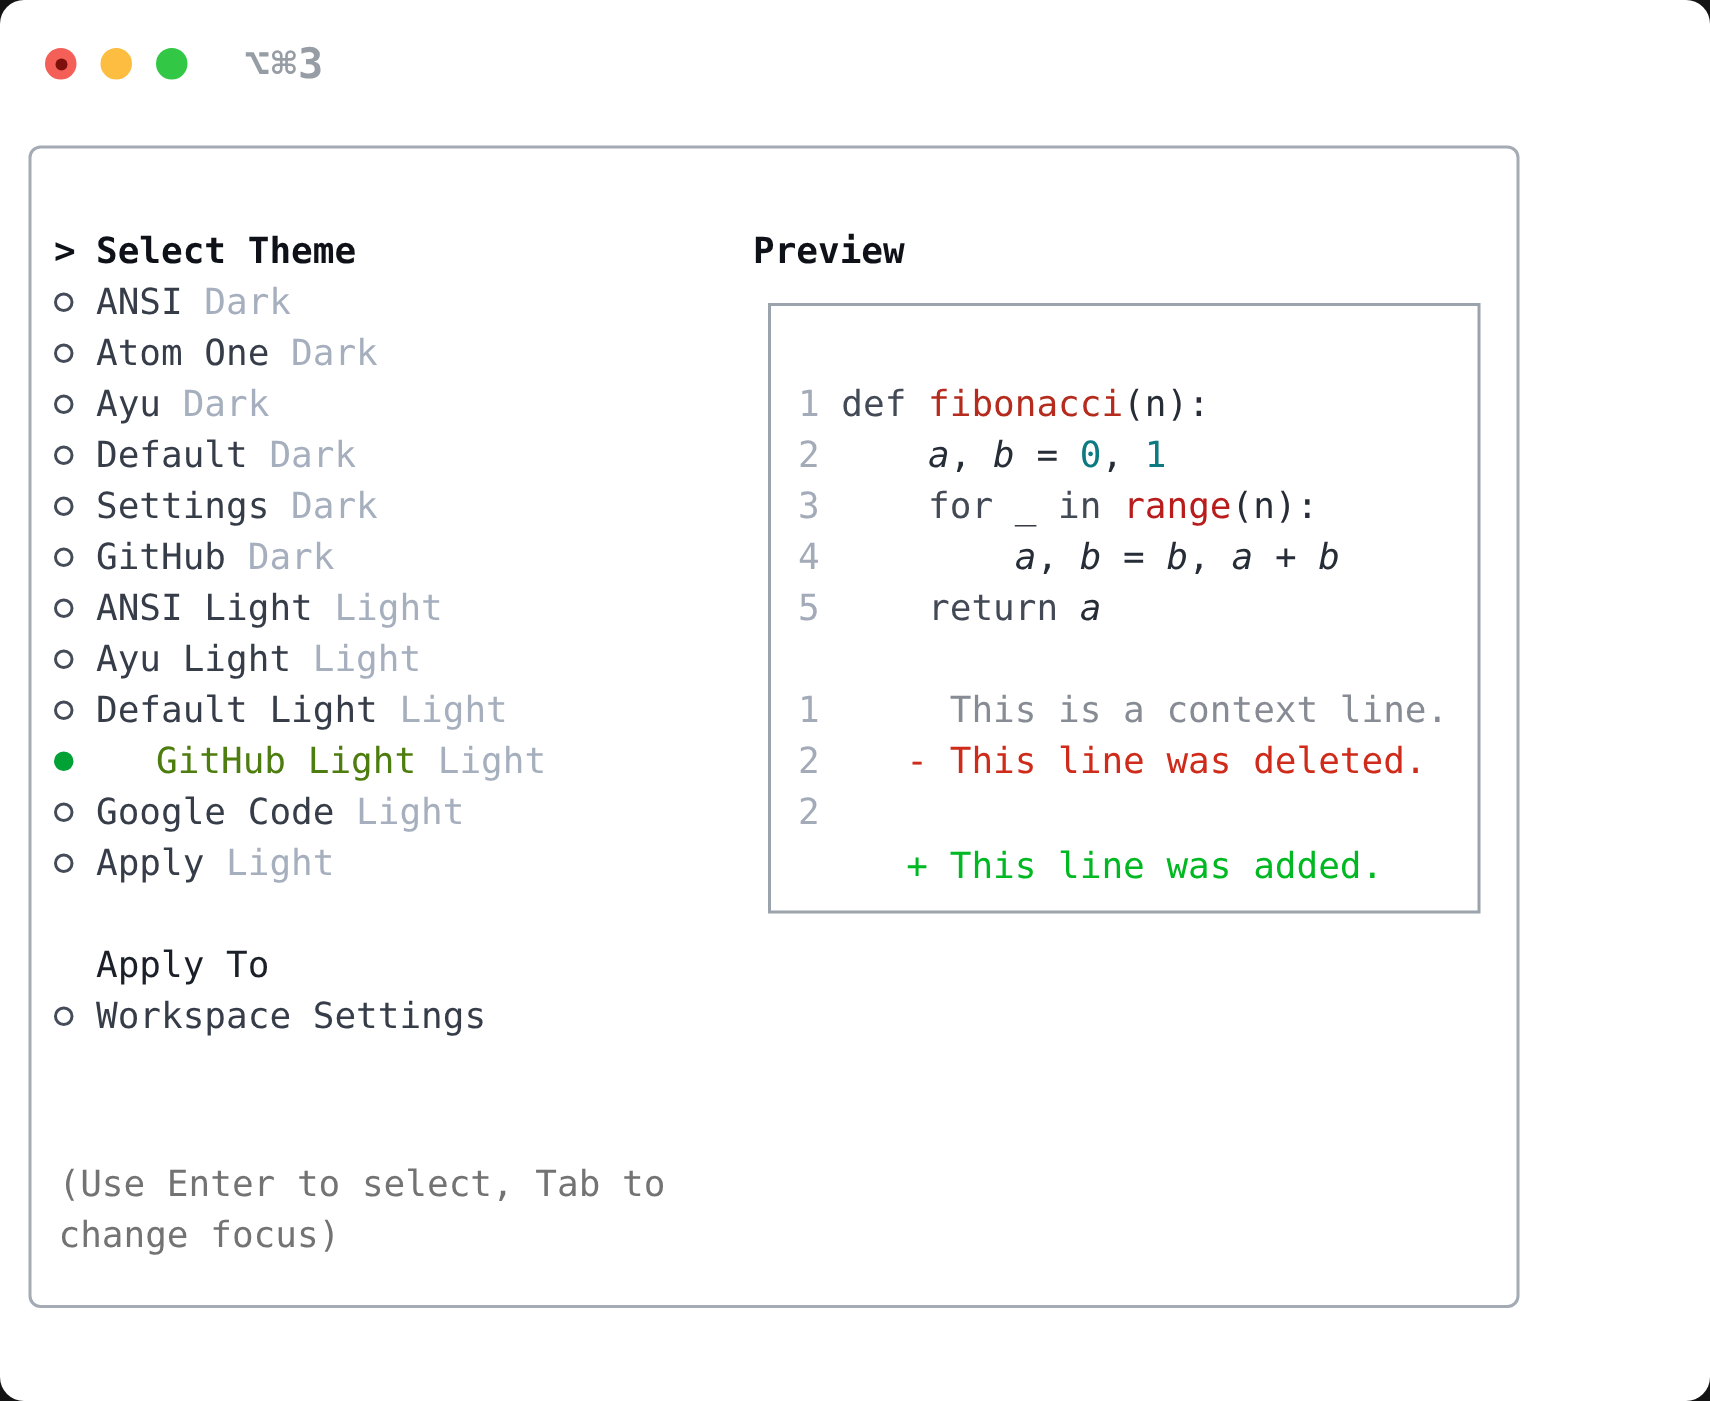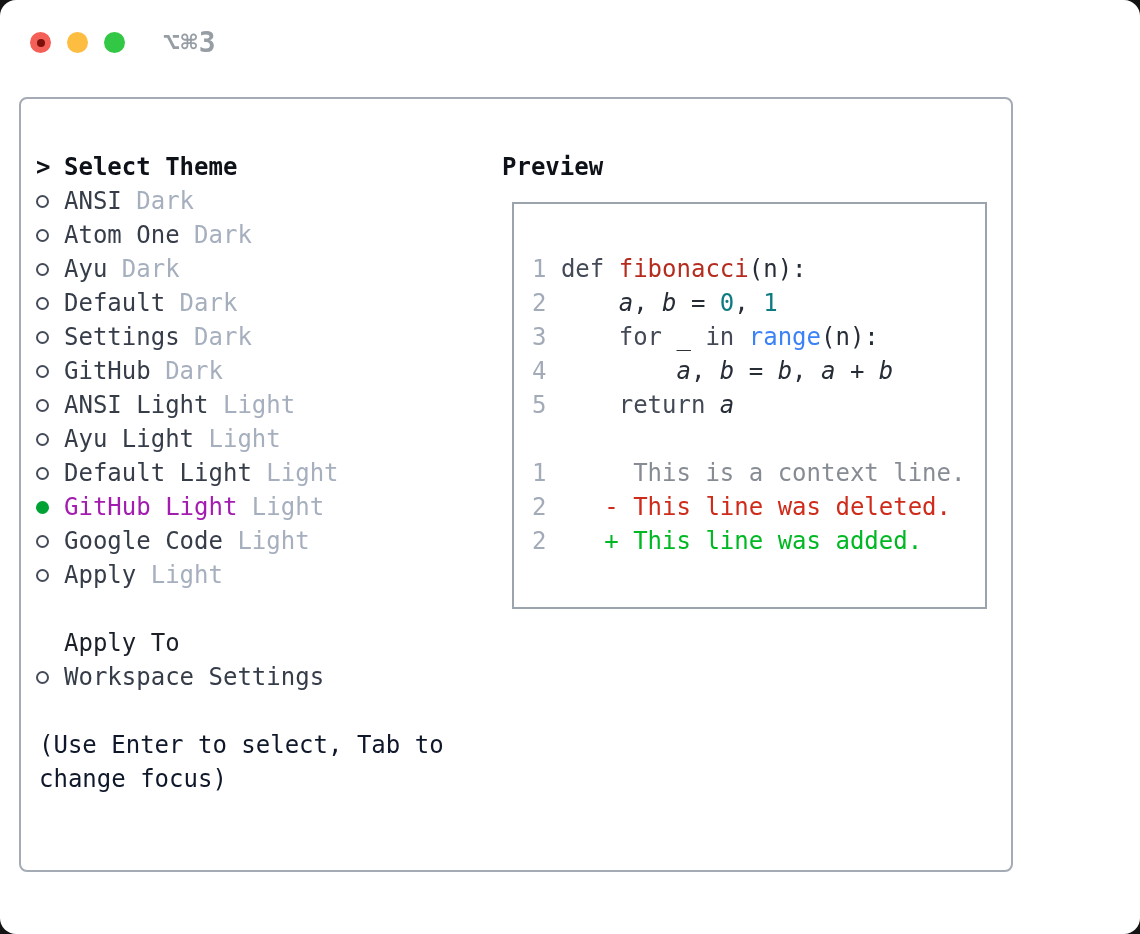--- a/index.html
+++ b/index.html
@@ -64,30 +64,31 @@
   .hdr { font-weight: bold; color: #0e1218; }
   .radio {
     width: 9px; height: 9px;
     border: 2px solid #454c59;
     border-radius: 50%;
     box-sizing: content-box;
   }
   .theme-row .variant, .muted { color: #a6afbe; }
   .theme-row .variant { margin-left: 1ch; }
   .theme-row.sel .radio { background: #00a236; border-color: #00a236; }
-  .theme-row.sel .name  { color: #a21caf; }
+  .theme-row.sel .name  { color: #4d7c0f; margin-left: 40px; }
   .apply-row.sel .radio { background: #00a236; border-color: #00a236; }
   .apply-row.sel .label { color: #00a236; }
   .apply-hdr { color: #1a1f28; }
   .help {
     margin-left: 3px;
     width: 440px;
-    color: #0f172a;
+    color: #737373;
     font-size: 24px;
     line-height: 34px;
+    margin-top: 44px;
   }
 
   
   .preview-title {
     position: absolute;
     left: 481px; top: 51px;
     height: 34px; line-height: 34px;
     font-size: 24px; font-weight: bold;
     color: #0e1218;
   }
@@ -104,25 +105,25 @@
     font-size: 24px;
     line-height: 34px;
   }
   .cline { display: flex; height: 34px; white-space: pre; }
   .ln { display: inline-block; width: 2ch; color: #a3abb9; }
   .code, .body { white-space: pre; }
   .tk-fg   { color: #272d37; }
   .tk-kw   { color: #434a56; }
   .tk-fn   { color: #b52c1e; }
   .tk-num  { color: #0d7a81; }
-  .tk-blue { color: #3b82f6; }
+  .tk-blue { color: #b91c1c; }
   .tk-var  { color: #272d37; font-style: italic; }
   .d-context .body { color: #878c94; }
   .d-del .body     { color: #cf2b1b; }
-  .d-add .body     { color: #00b822; }
+  .d-add .body     { color: #00b822; margin-top: 36px; }
 </style>
 </head>
 <body>
 
 <div class="titlebar">
   <span class="light red">
       <span class="dot"></span>
     </span>
   <span class="light yellow"></span>
   <span class="light green"></span>

